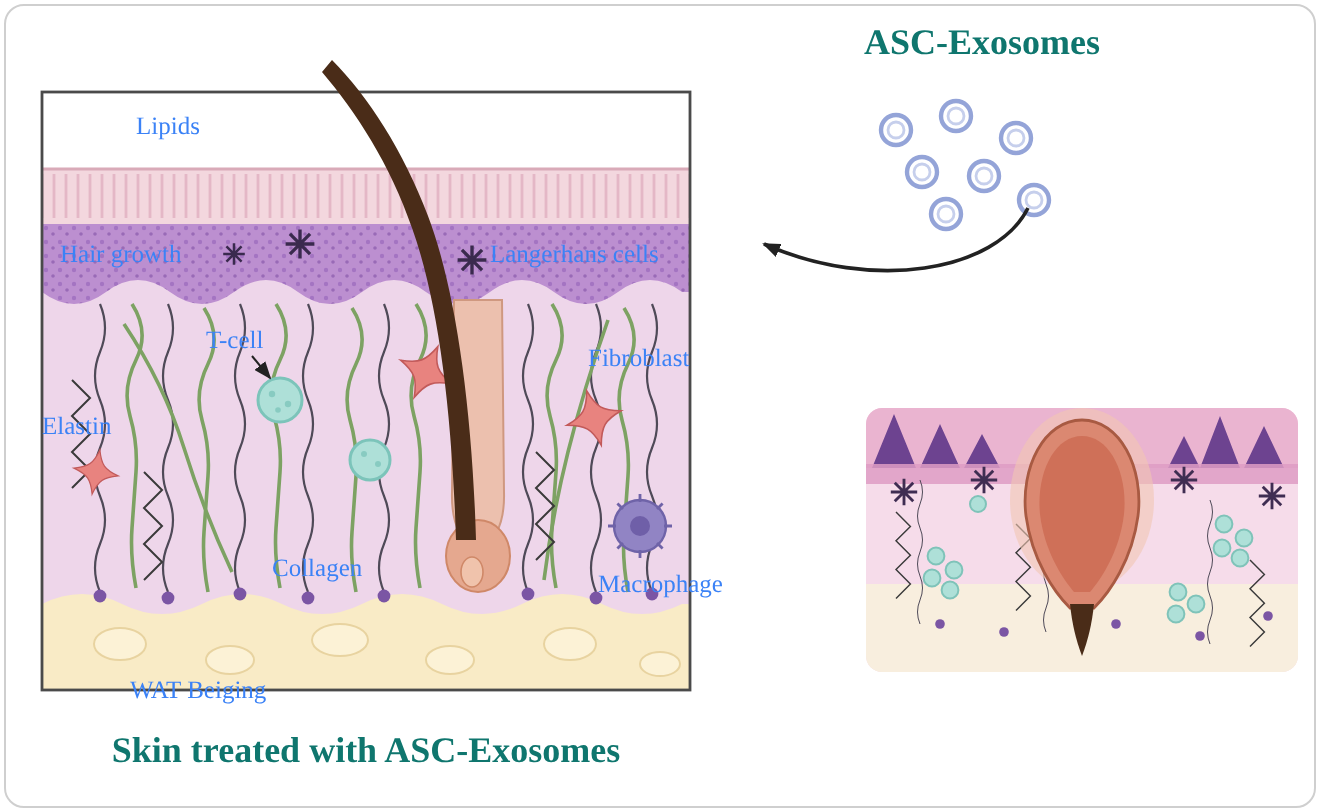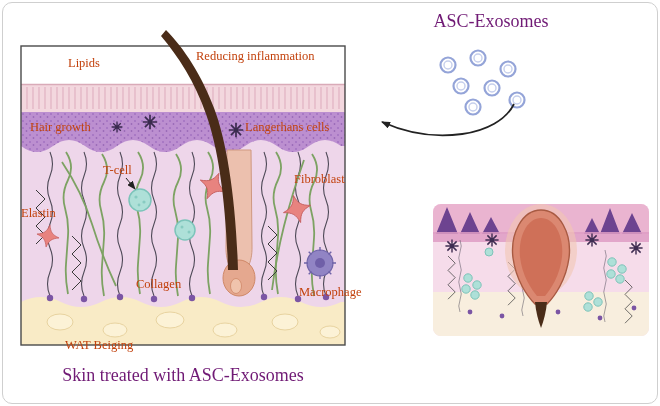--- a/index.html
+++ b/index.html
@@ -6,24 +6,24 @@
   #canvas{
     position:relative;width:660px;height:406px;background:#ffffff;
     font-family:"Liberation Serif", serif;color:#111;overflow:hidden;
   }
   .frame{
     position:absolute;inset:2px;border:1px solid #cfcfcf;border-radius:10px;
     pointer-events:none;
   }
   .art{position:absolute;left:0;top:0;}
   .lbl{
-    position:absolute;white-space:nowrap;font-size:12.5px;line-height:1.1;color:#c2410c;
+    position:absolute;white-space:nowrap;font-size:12.5px;line-height:1.1;color:#3b82f6;
   }
   .caption{
-    position:absolute;white-space:nowrap;font-size:18px;font-weight:normal;color:#701a75;
+    position:absolute;white-space:nowrap;font-size:18px;font-weight:bold;color:#0f766e;
     text-align:center;
   }
 </style>
 </head>
 <body>
 
 <div id="canvas">
 
   <svg class="art" width="660" height="406" viewBox="0 0 660 406">
     <defs>
@@ -224,21 +224,20 @@
         <circle cx="470" cy="312" r="2.4"></circle>
           <circle cx="502" cy="316" r="2.4"></circle>
         <circle cx="558" cy="312" r="2.4"></circle>
           <circle cx="600" cy="318" r="2.4"></circle>
         <circle cx="634" cy="308" r="2.4"></circle>
       </g>
     </g>
   </svg>
 
   <span class="lbl" style="left:68px;top:57px;">Lipids</span>
-  <span class="lbl" style="left:196px;top:50px;">Reducing inflammation</span>
   <span class="lbl" style="left:30px;top:121px;">Hair growth</span>
   <span class="lbl" style="left:245px;top:121px;">Langerhans cells</span>
   <span class="lbl" style="left:103px;top:164px;">T-cell</span>
   <span class="lbl" style="left:278px;top:173px;padding-left:16px;">Fibroblast</span>
   <span class="lbl" style="left:21px;top:207px;">Elastin</span>
   <span class="lbl" style="left:136px;top:278px;">Collagen</span>
   <span class="lbl" style="left:299px;top:286px;">Macrophage</span>
   <span class="lbl" style="left:65px;top:319px;margin-top:20px;">WAT Beiging</span>
 
   <div class="caption" style="left:18px;top:365px;width:330px;">Skin treated with ASC-Exosomes</div>

